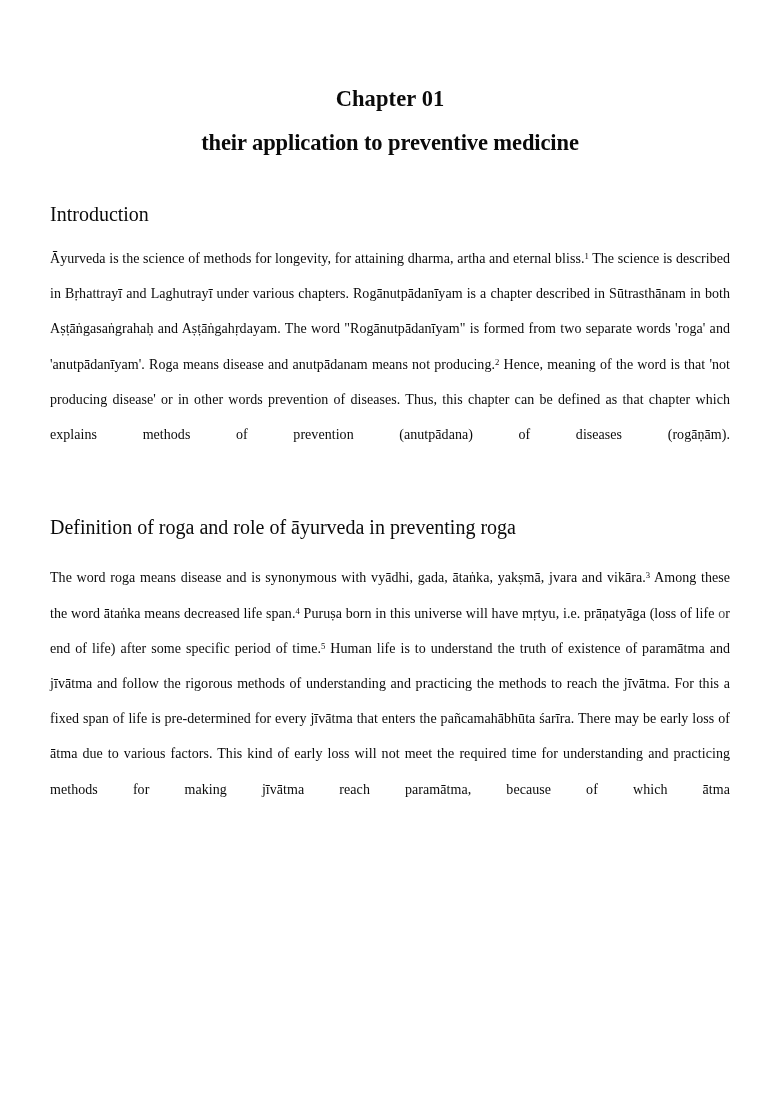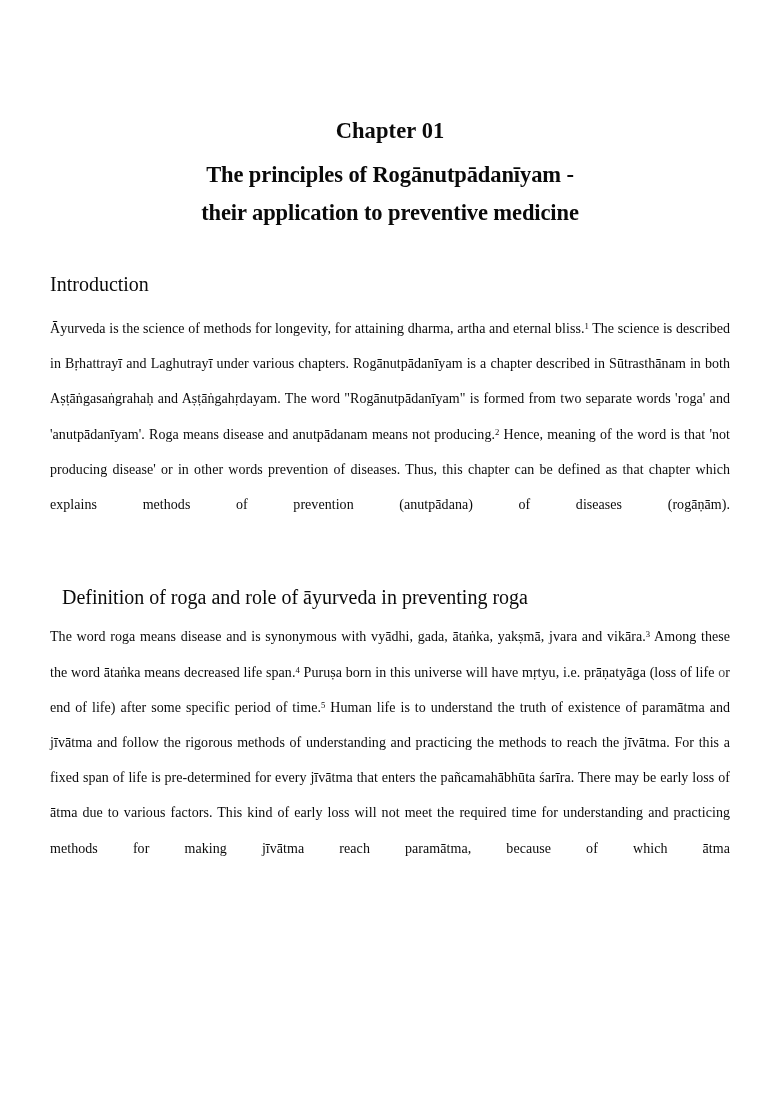--- a/index.html
+++ b/index.html
@@ -25,21 +25,21 @@
     position: absolute;
     left: 50px;
     top: 0;
     width: 680px;
   }
 
   
   .chapter-heading {
     text-align: center;
     font-weight: bold;
-    padding-top: 116px;
+    padding-top: 84px;
   }
 
   .chapter-number {
     font-size: 22.5px;
     line-height: 30px;
     letter-spacing: 0.1px;
   }
 
   .chapter-title {
     font-size: 22.5px;
@@ -61,40 +61,39 @@
     text-align: left;
     margin: 0;
   }
 
   .section-heading.intro {
     margin-top: 38px;
   }
 
   .section-heading.definition {
     margin-top: 26px;
-    margin-left: 12px;
   }
 
   
   p.body {
     font-size: 14px;
     line-height: 35.2px;
     text-align: justify;
     text-justify: inter-word;
     margin: 0;
     hyphens: none;
     letter-spacing: 0.05px;
   }
 
   p.body.first {
     margin-top: 13px;
   }
 
   p.body.second {
-    margin-top: 8px;
+    margin-top: 19px;
   }
 
   
   p.body::after {
     content: "";
     display: inline-block;
     width: 100%;
   }
 
   sup.footnote-marker {
@@ -111,21 +110,20 @@
 </style>
 </head>
 <body>
 
 <div class="page">
   <div class="text-column">
 
     <div class="chapter-heading">
       <div class="chapter-number">Chapter 01</div>
       <div class="chapter-title">
-        <span class="title-line">The principles of Rogānutpādanīyam -</span>
         <span class="title-line">their application to preventive medicine</span>
       </div>
     </div>
 
     <h2 class="section-heading intro">Introduction</h2>
 
     <p class="body first">
       <span>Āyurveda is the science of methods for longevity, for attaining dharma, artha and eternal bliss.</span><sup class="footnote-marker">1</sup><span> The science is described in Bṛhattrayī and Laghutrayī under various chapters. Rogānutpādanīyam is a chapter described in Sūtrasthānam in both Aṣṭāṅgasaṅgrahaḥ and Aṣṭāṅgahṛdayam. The word "Rogānutpādanīyam" is formed from two separate words 'roga' and 'anutpādanīyam'. Roga means disease and anutpādanam means not producing.</span><sup class="footnote-marker">2</sup><span> Hence, meaning of the word is that 'not producing disease' or in other words prevention of diseases. Thus, this chapter can be defined as that chapter which explains methods of prevention (anutpādana) of diseases (rogāṇām).</span>
     </p>
 

